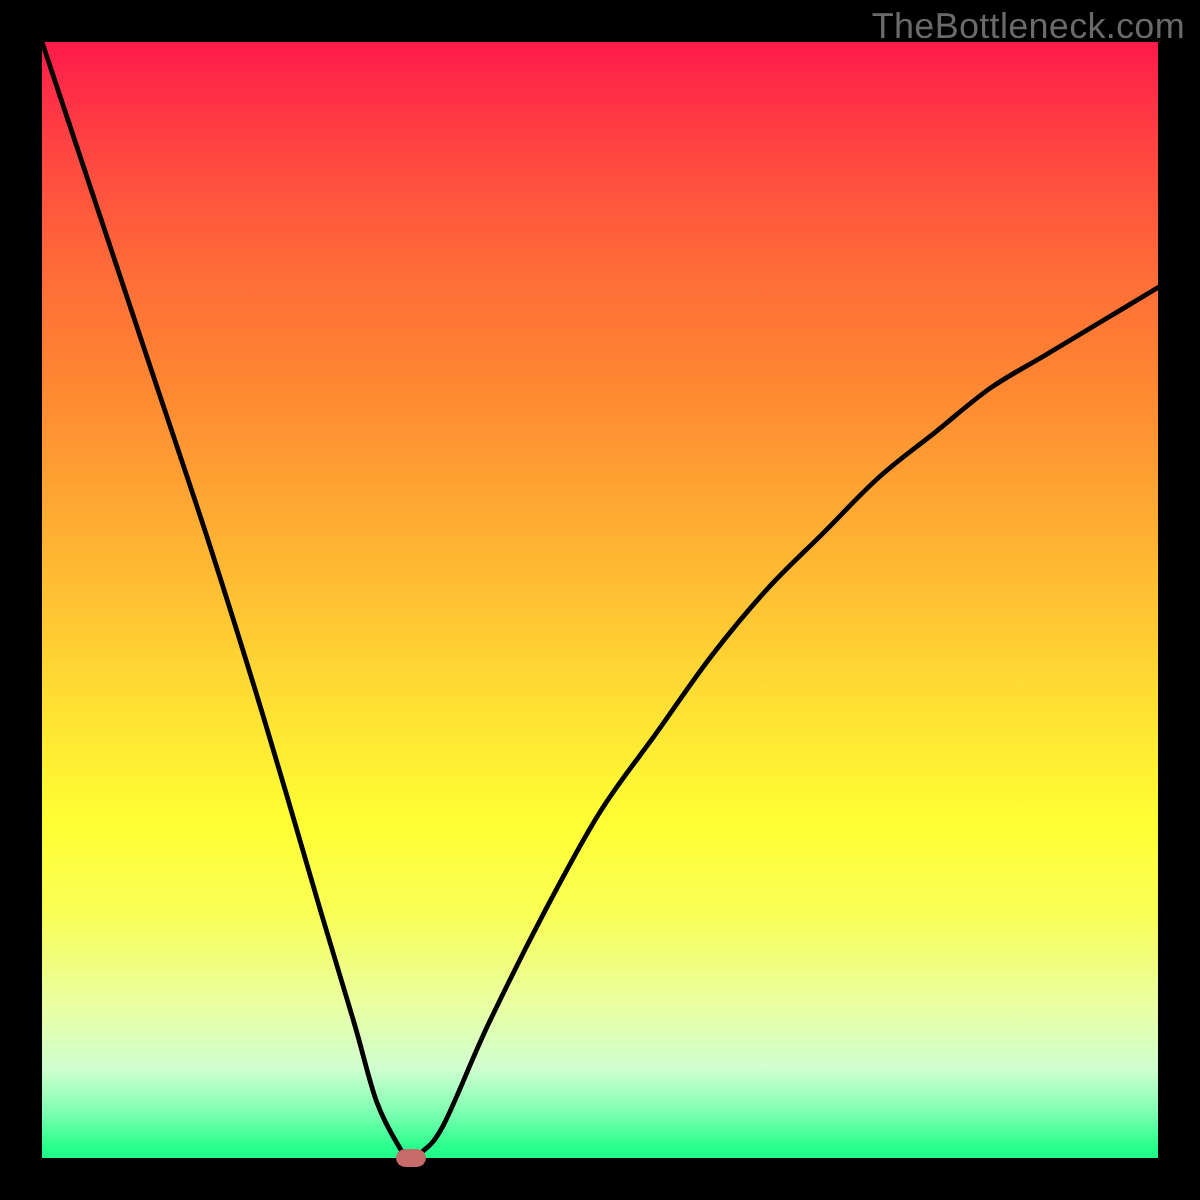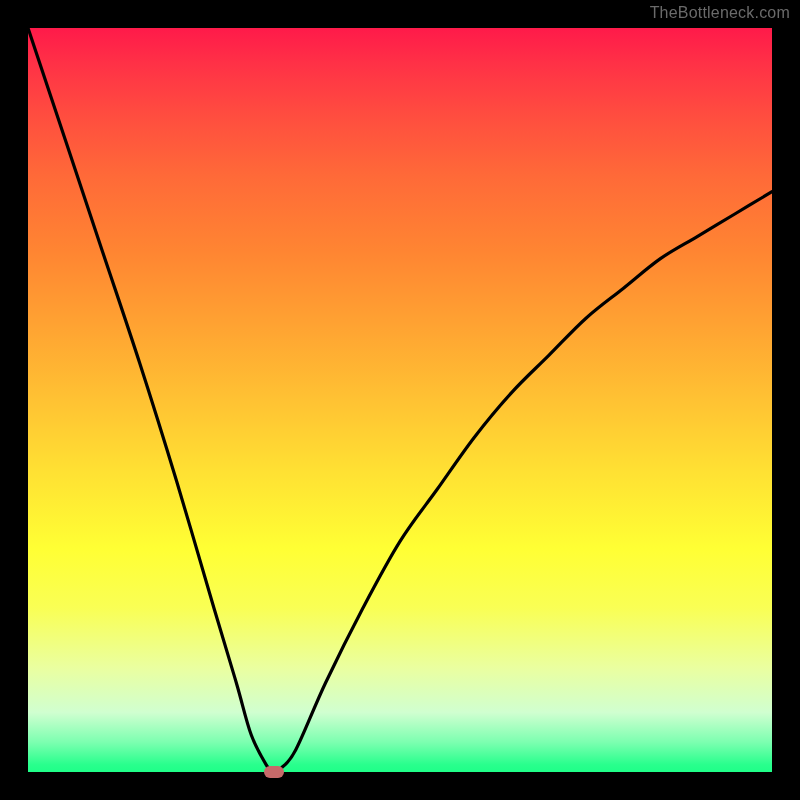--- a/index.html
+++ b/index.html
@@ -15,21 +15,21 @@
     width: 800px;
     height: 800px;
     background: #000;
     position: relative;
   }
   .watermark {
     position: absolute;
     top: 4px;
     right: 10px;
     color: #6a6a6a;
-    font-size: 16px;
+    font-size: 24px;
     font-weight: 500;
     letter-spacing: 0.2px;
     z-index: 3;
   }
   .plot {
     position: absolute;
     top: 28px;
     left: 28px;
     width: 744px;
     height: 744px;

